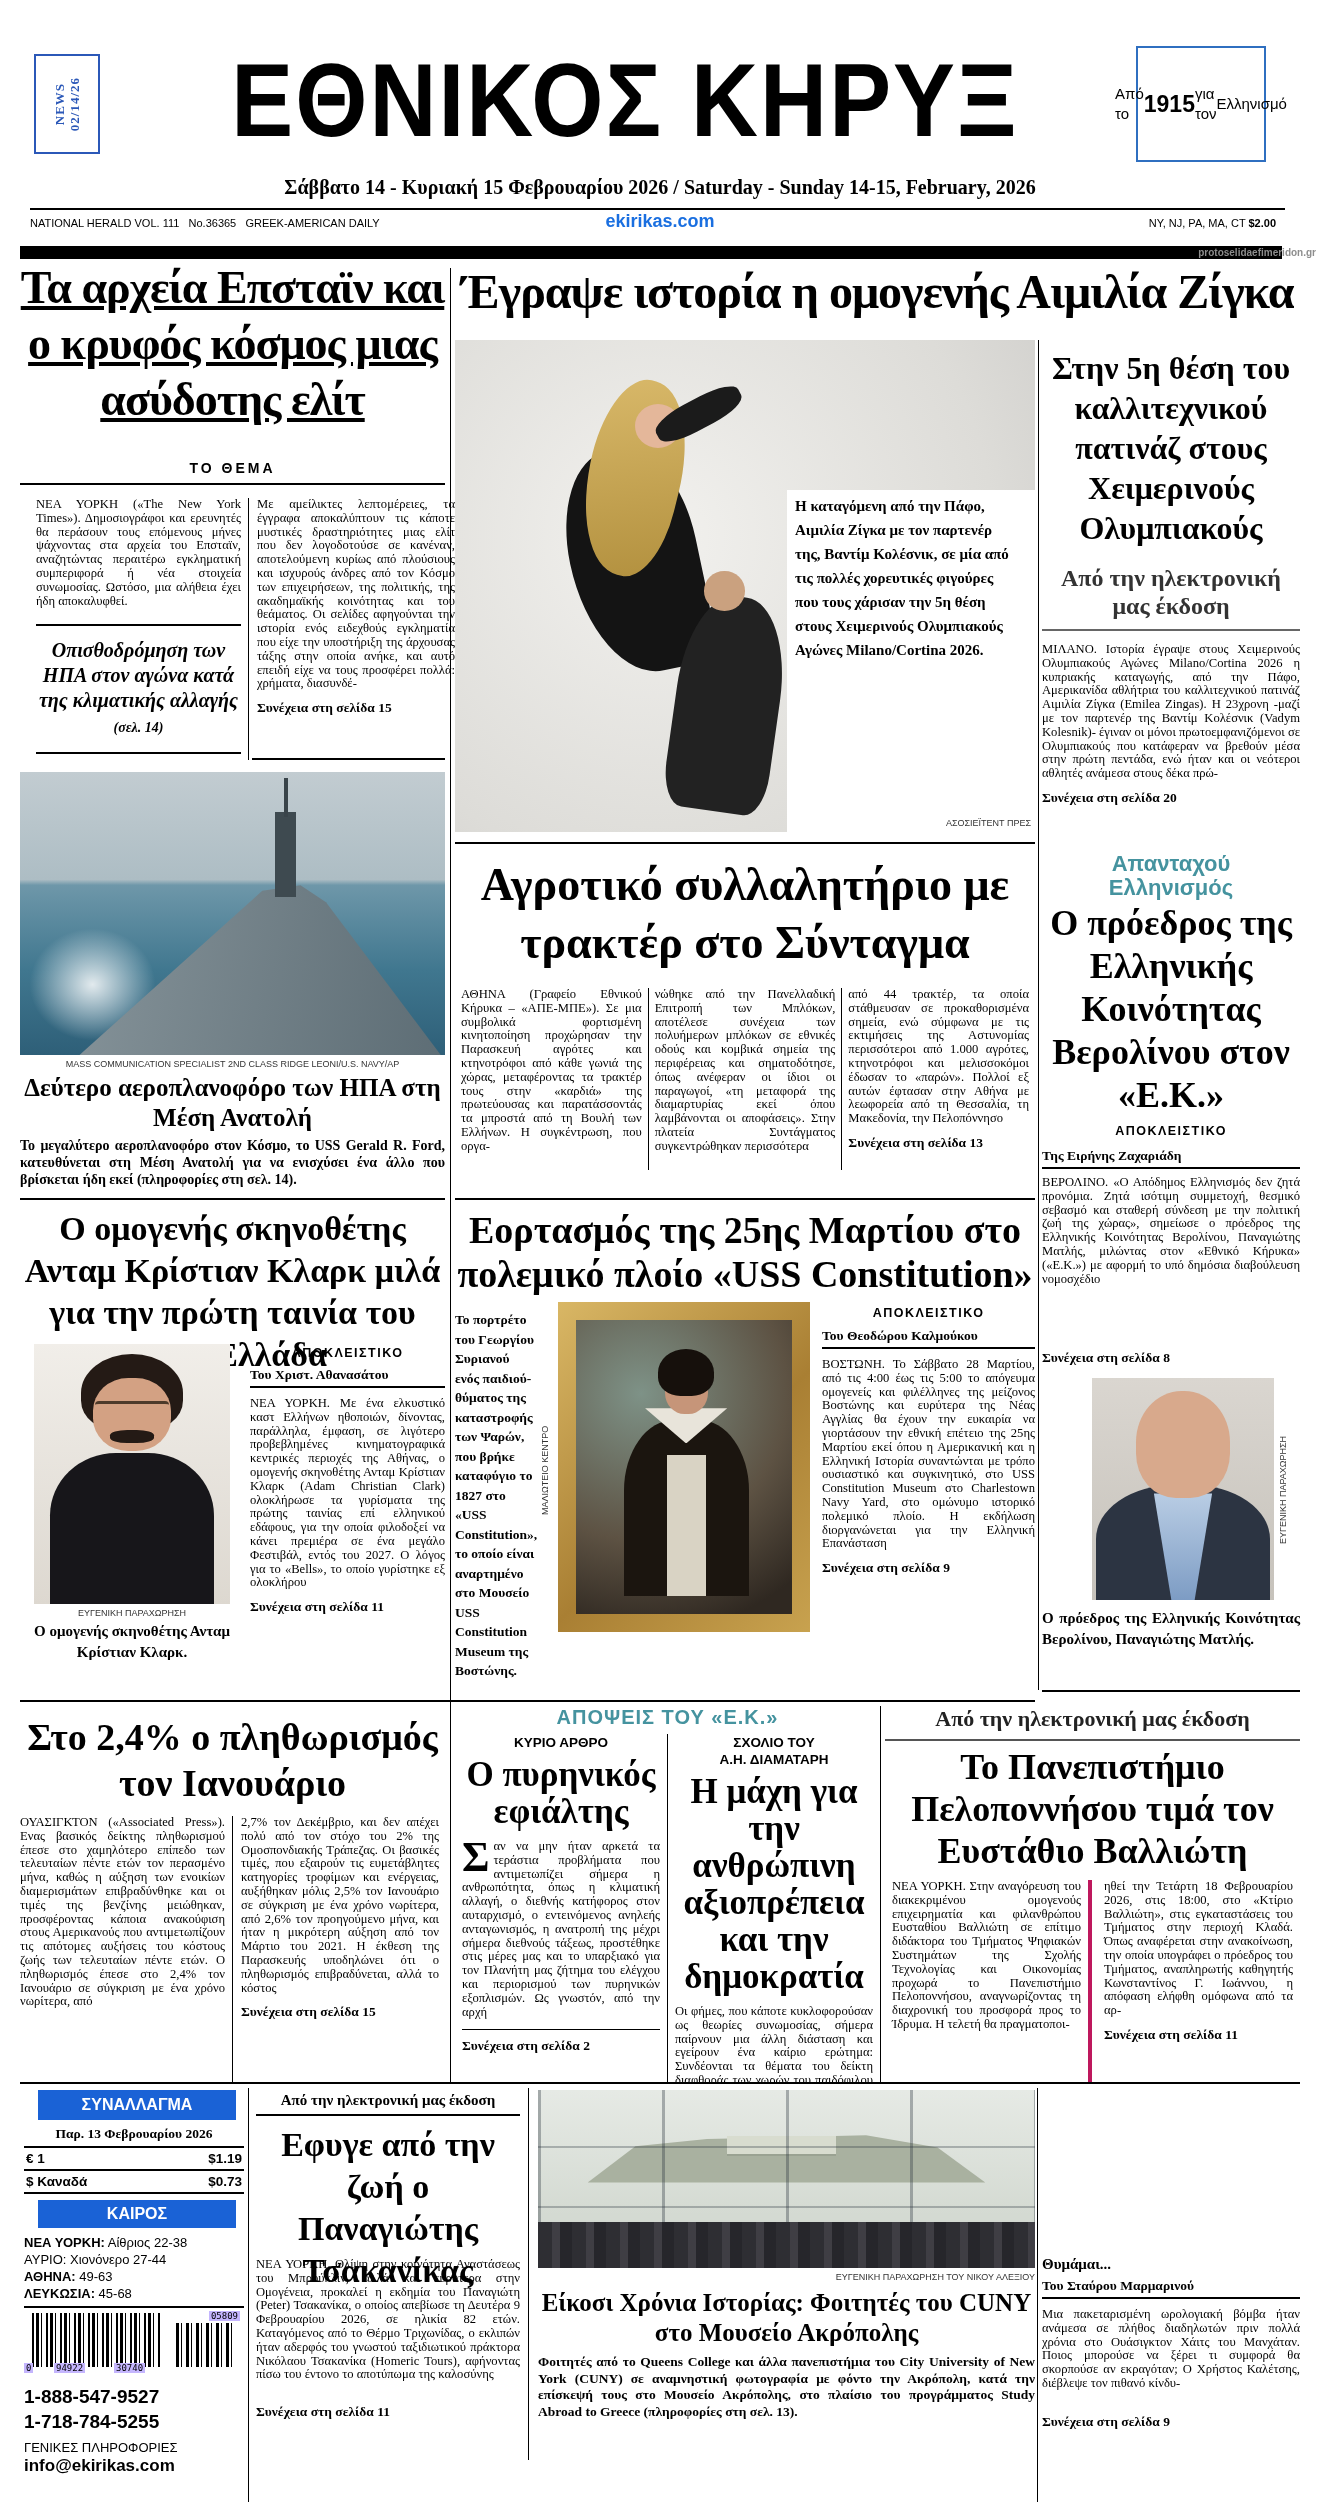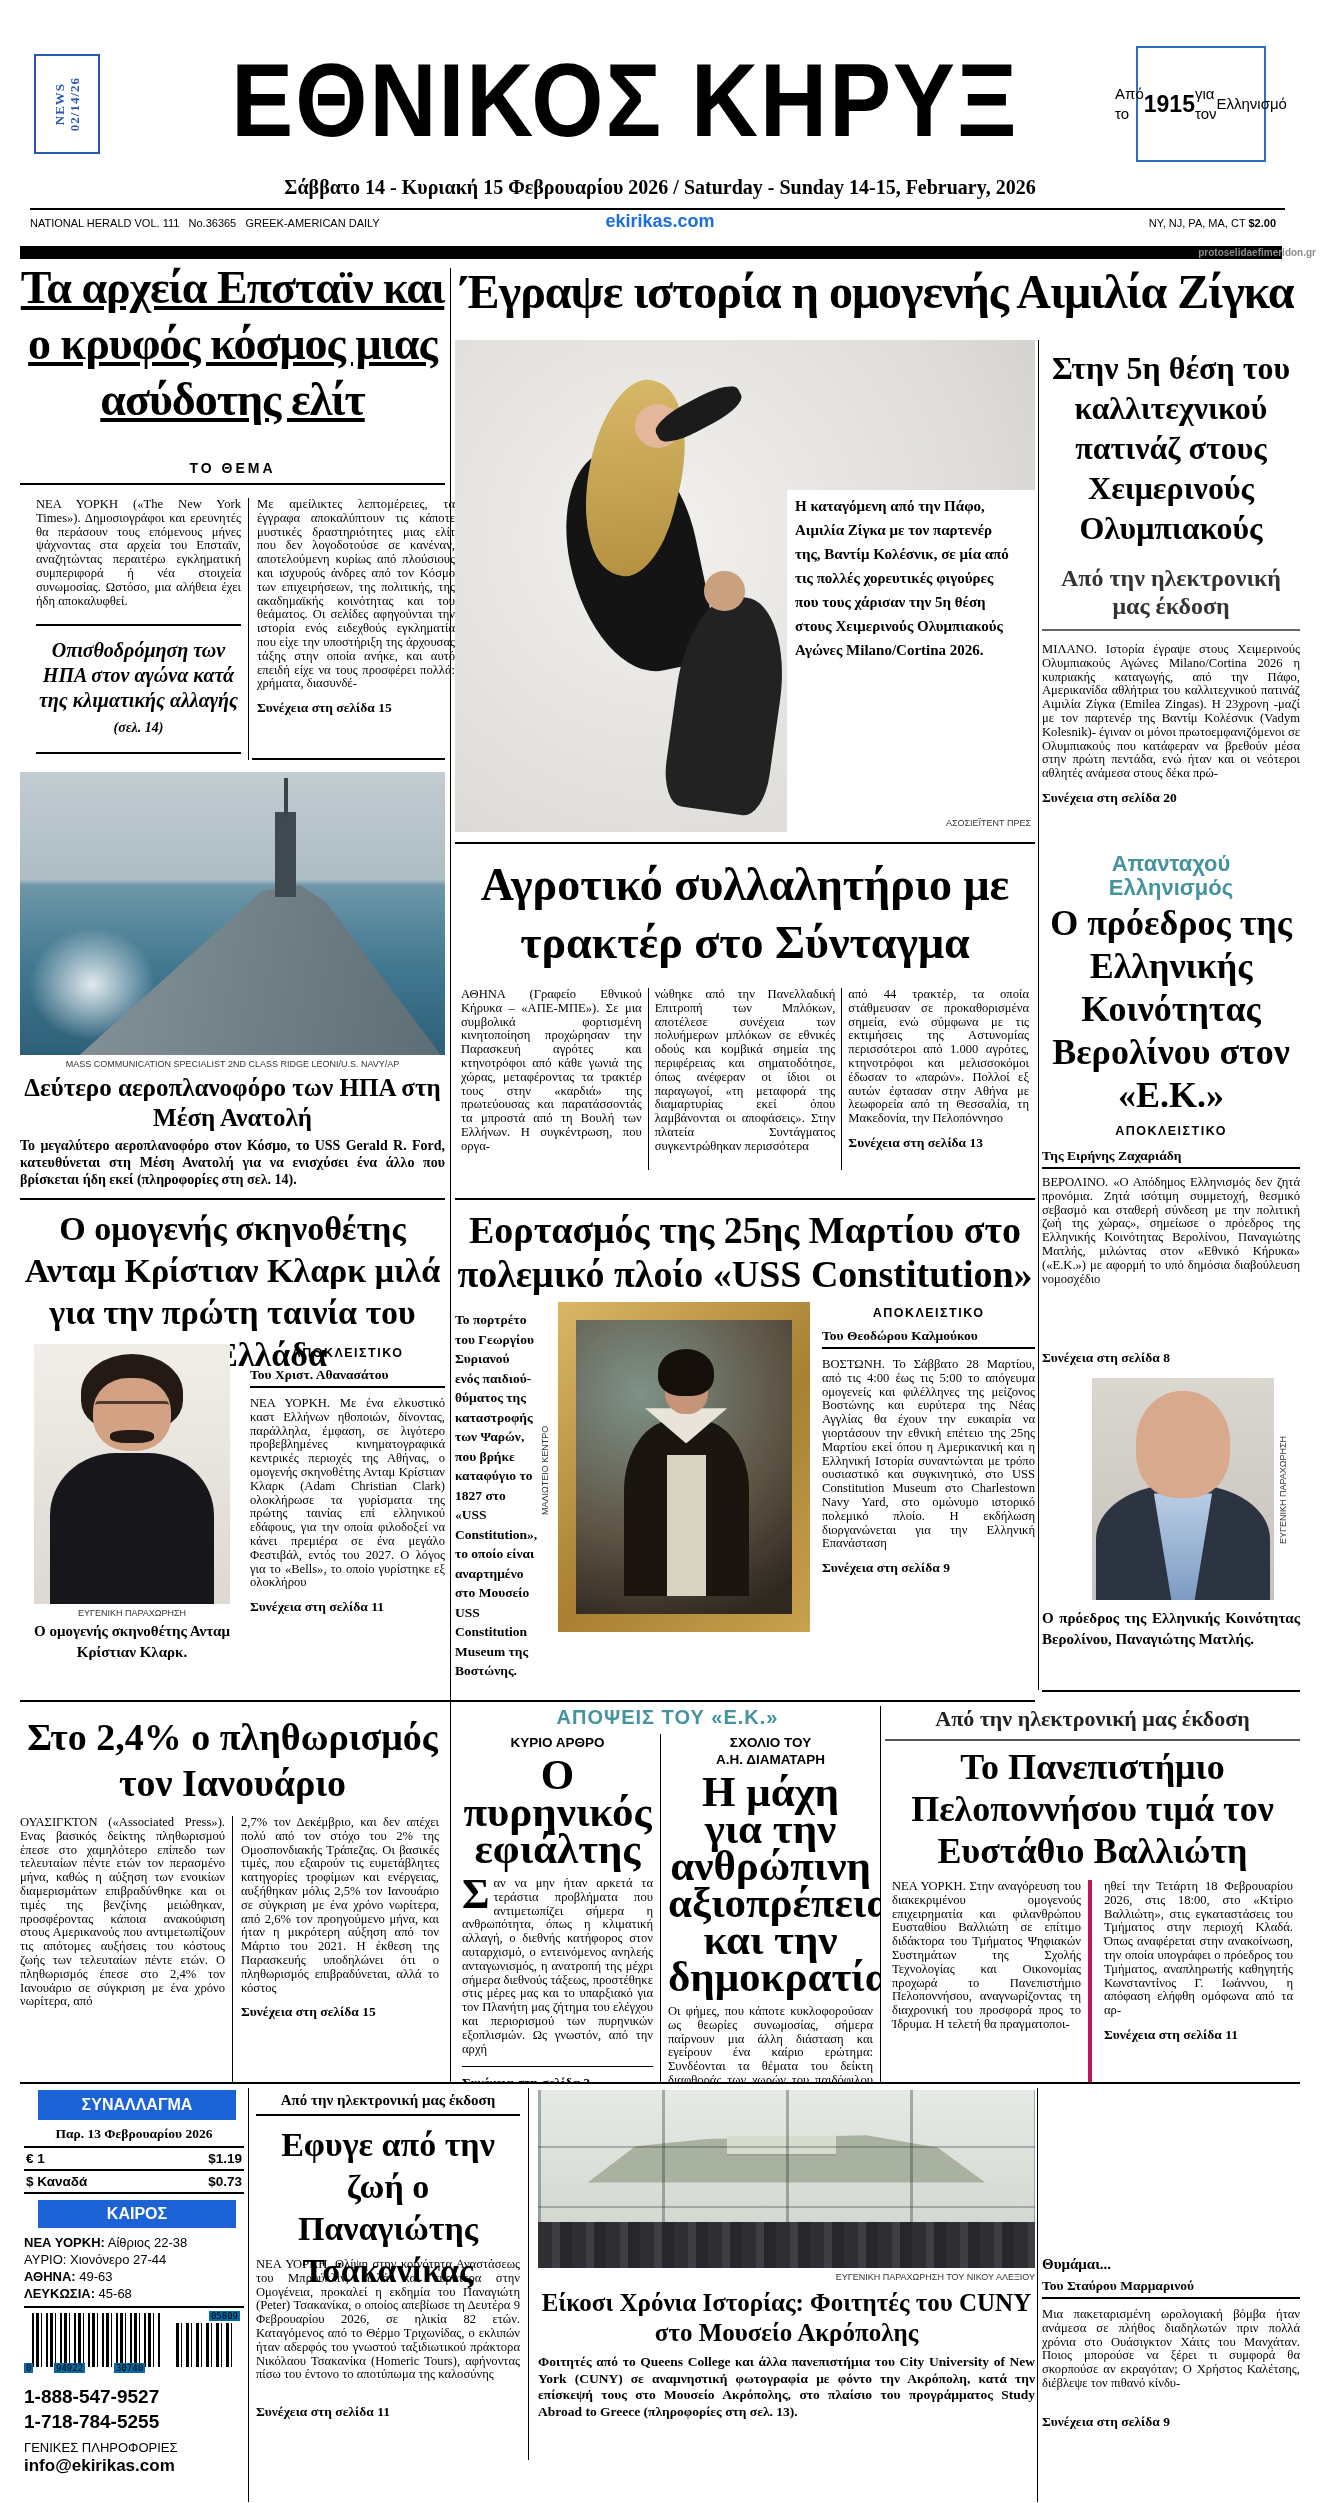--- a/index.html
+++ b/index.html
@@ -99,21 +99,21 @@
   #sb-weather{left:24px;top:2234px;width:220px;font-family:"Liberation Sans",sans-serif;
         font-size:13px;line-height:17px;}
   #sb-weather .wl{font-weight:bold;}
   #sb-weather .row2 .wl{font-weight:normal;}
   #sb-rule{left:24px;top:2306px;width:220px;height:2px;background:#000;}
   #sb-barcode{left:24px;top:2313px;width:220px;height:62px;}
   .bars1{position:absolute;left:8px;top:0;width:130px;height:54px;
         background:repeating-linear-gradient(90deg,#000 0 2px,#fff 2px 4px,#000 4px 7px,#fff 7px 9px,#000 9px 10px,#fff 10px 14px);}
   .bars2{position:absolute;left:152px;top:10px;width:60px;height:44px;
         background:repeating-linear-gradient(90deg,#000 0 3px,#fff 3px 5px,#000 5px 6px,#fff 6px 10px);}
-  .bc-num{position:absolute;font-family:"DejaVu Sans Mono",monospace;font-size:9px;background:#0369a1;padding:0 2px;}
+  .bc-num{position:absolute;font-family:"DejaVu Sans Mono",monospace;font-size:9px;background:#c4b5fd;padding:0 2px;}
   #sb-phones{left:24px;top:2384px;width:220px;font-family:"Liberation Sans",sans-serif;
         font-weight:bold;font-size:19px;line-height:25px;}
   #sb-info-label{left:24px;top:2440px;width:220px;font-family:"Liberation Sans",sans-serif;font-size:13px;}
   #sb-email{left:24px;top:2456px;width:220px;font-family:"Liberation Sans",sans-serif;font-weight:bold;font-size:17px;}
   
   #zinga-headline{left:455px;top:264px;width:845px;font-size:48px;line-height:56px;font-weight:bold;
         text-align:center;letter-spacing:-1px;white-space:nowrap;}
   #zinga-photo{left:455px;top:340px;width:580px;height:492px;
         background:radial-gradient(circle at 35% 40%,#f2f1ee,#dddcd8 70%,#cfcecb);}
   #sk-hair{position:absolute;left:23%;top:8%;width:16%;height:40%;border-radius:45% 55% 40% 60%;
@@ -174,21 +174,21 @@
   #boy-vest{position:absolute;left:42%;top:46%;width:18%;height:48%;background:#d9d3c4;}
   #const-right{left:822px;top:1306px;width:213px;}
   
   #opinions-title{left:455px;top:1706px;width:425px;text-align:center;font-weight:bold;font-size:20px;
         letter-spacing:1px;font-family:"Liberation Sans",sans-serif;}
   #opinions-cols{left:455px;top:1734px;width:425px;height:348px;display:flex;overflow:hidden;}
   #opinions-cols .ocol{width:205px;padding:0 7px;}
   #opinions-cols .ocol + .ocol{border-left:1px solid #000;}
   .op-kicker{font-family:"Liberation Sans",sans-serif;font-weight:bold;font-size:13.5px;
         line-height:17px;text-align:center;}
-  .op-headline{font-size:43px;line-height:37px;font-weight:bold;text-align:center;margin:5px 0 10px;}
+  .op-headline{font-size:35px;line-height:37px;font-weight:bold;text-align:center;margin:5px 0 10px;}
   .dropcap{float:left;font-size:42px;line-height:34px;font-weight:bold;padding-right:4px;}
   .op-cont{font-weight:bold;font-size:13.5px;border-top:1px solid #000;margin-top:10px;padding-top:8px;}
   
   #vall-kicker{left:885px;top:1706px;width:415px;text-align:center;font-weight:bold;font-size:22px;
         color:#222;border-bottom:2px solid #555;padding-bottom:7px;}
   #vall-headline{left:885px;top:1746px;width:415px;font-size:36px;line-height:42px;font-weight:bold;text-align:center;}
   #vall-cols{left:885px;top:1880px;width:415px;height:202px;display:flex;overflow:hidden;}
   #vall-cols .vcol{width:200px;padding:0 7px;}
   #vall-cols .vcol + .vcol{border-left:4px solid #be185d;padding-left:12px;}
   

